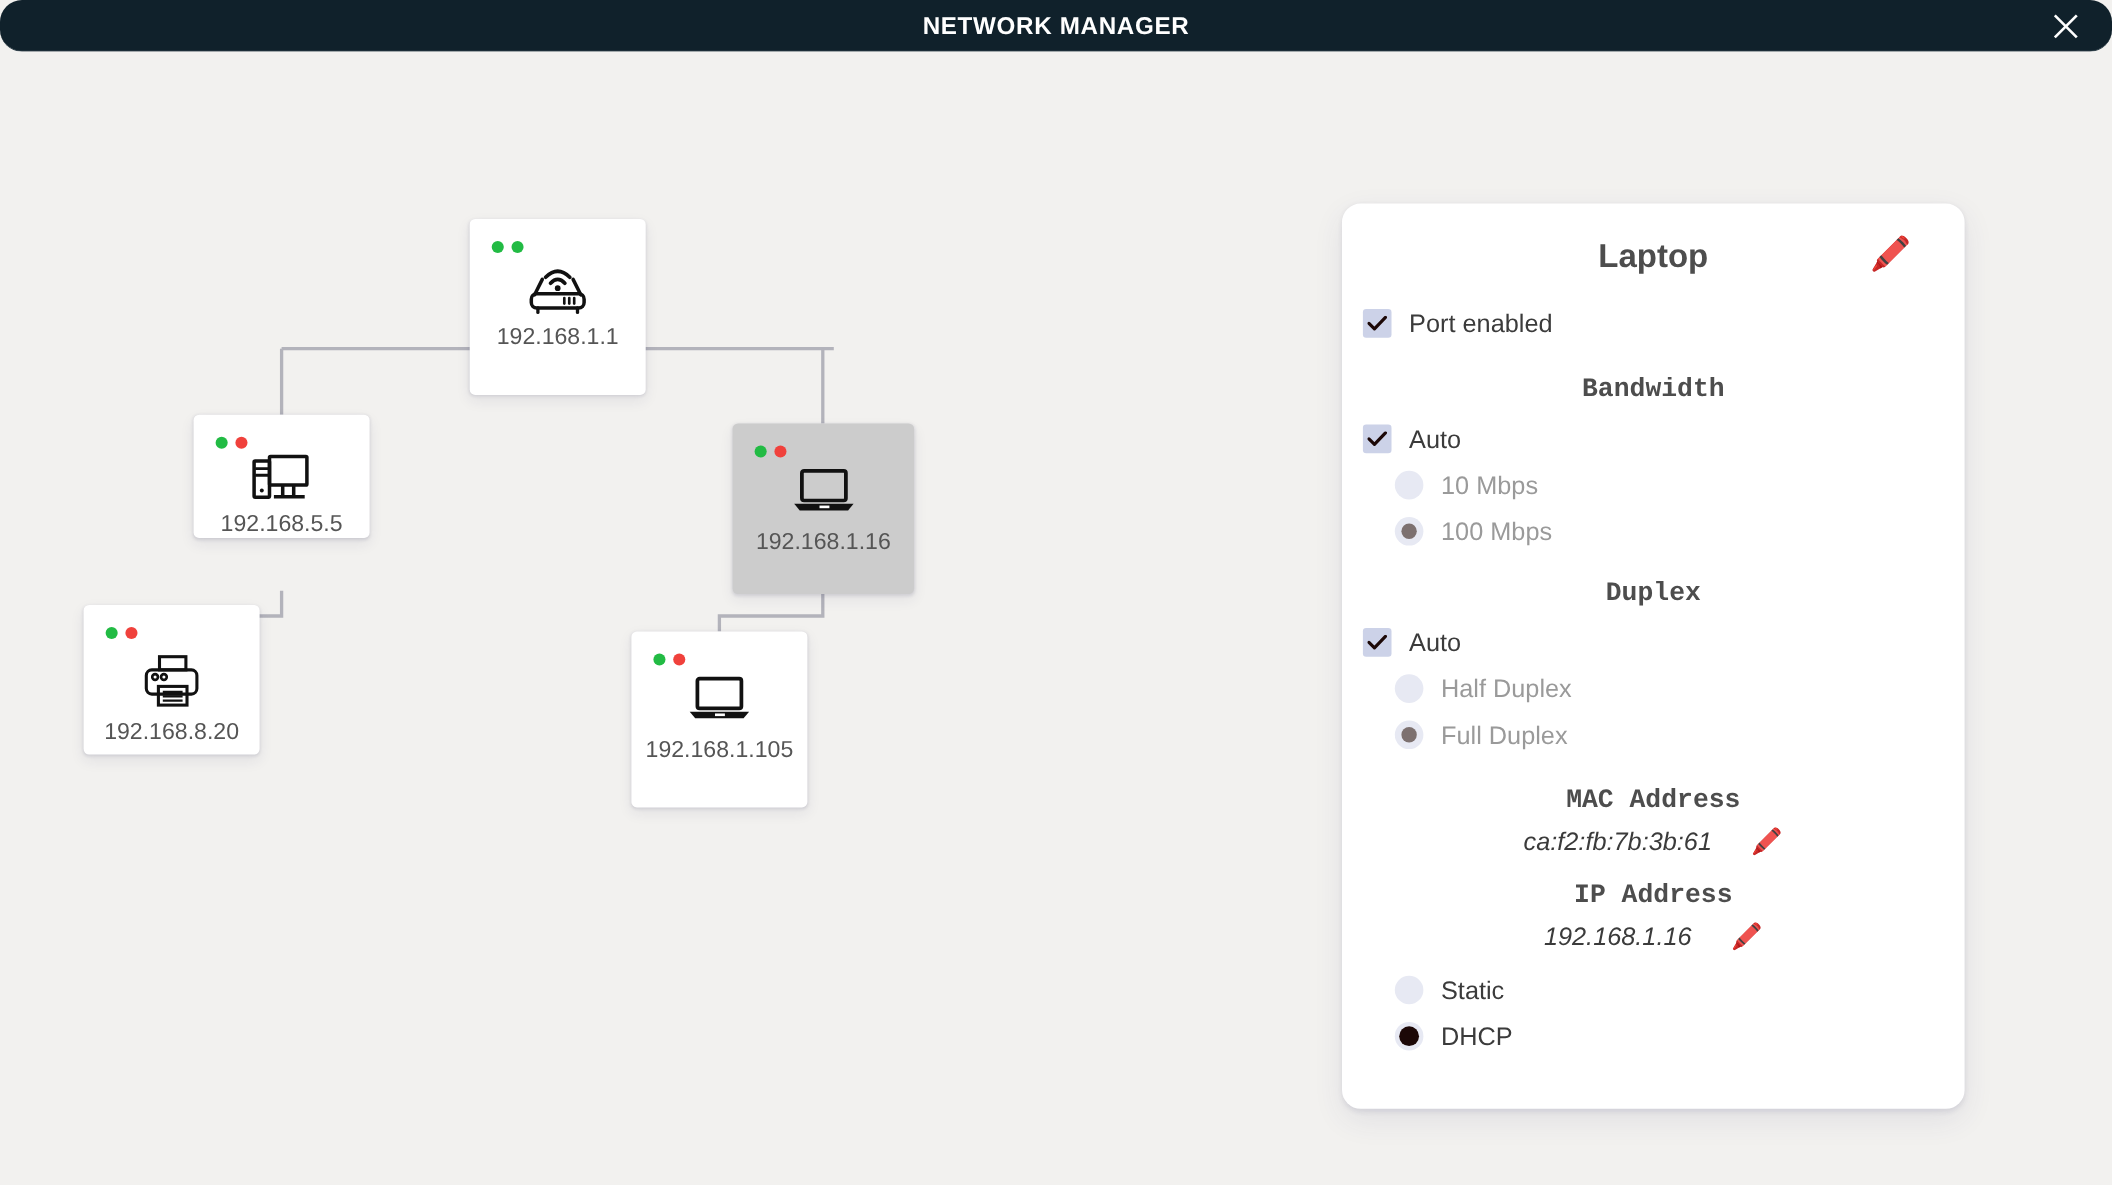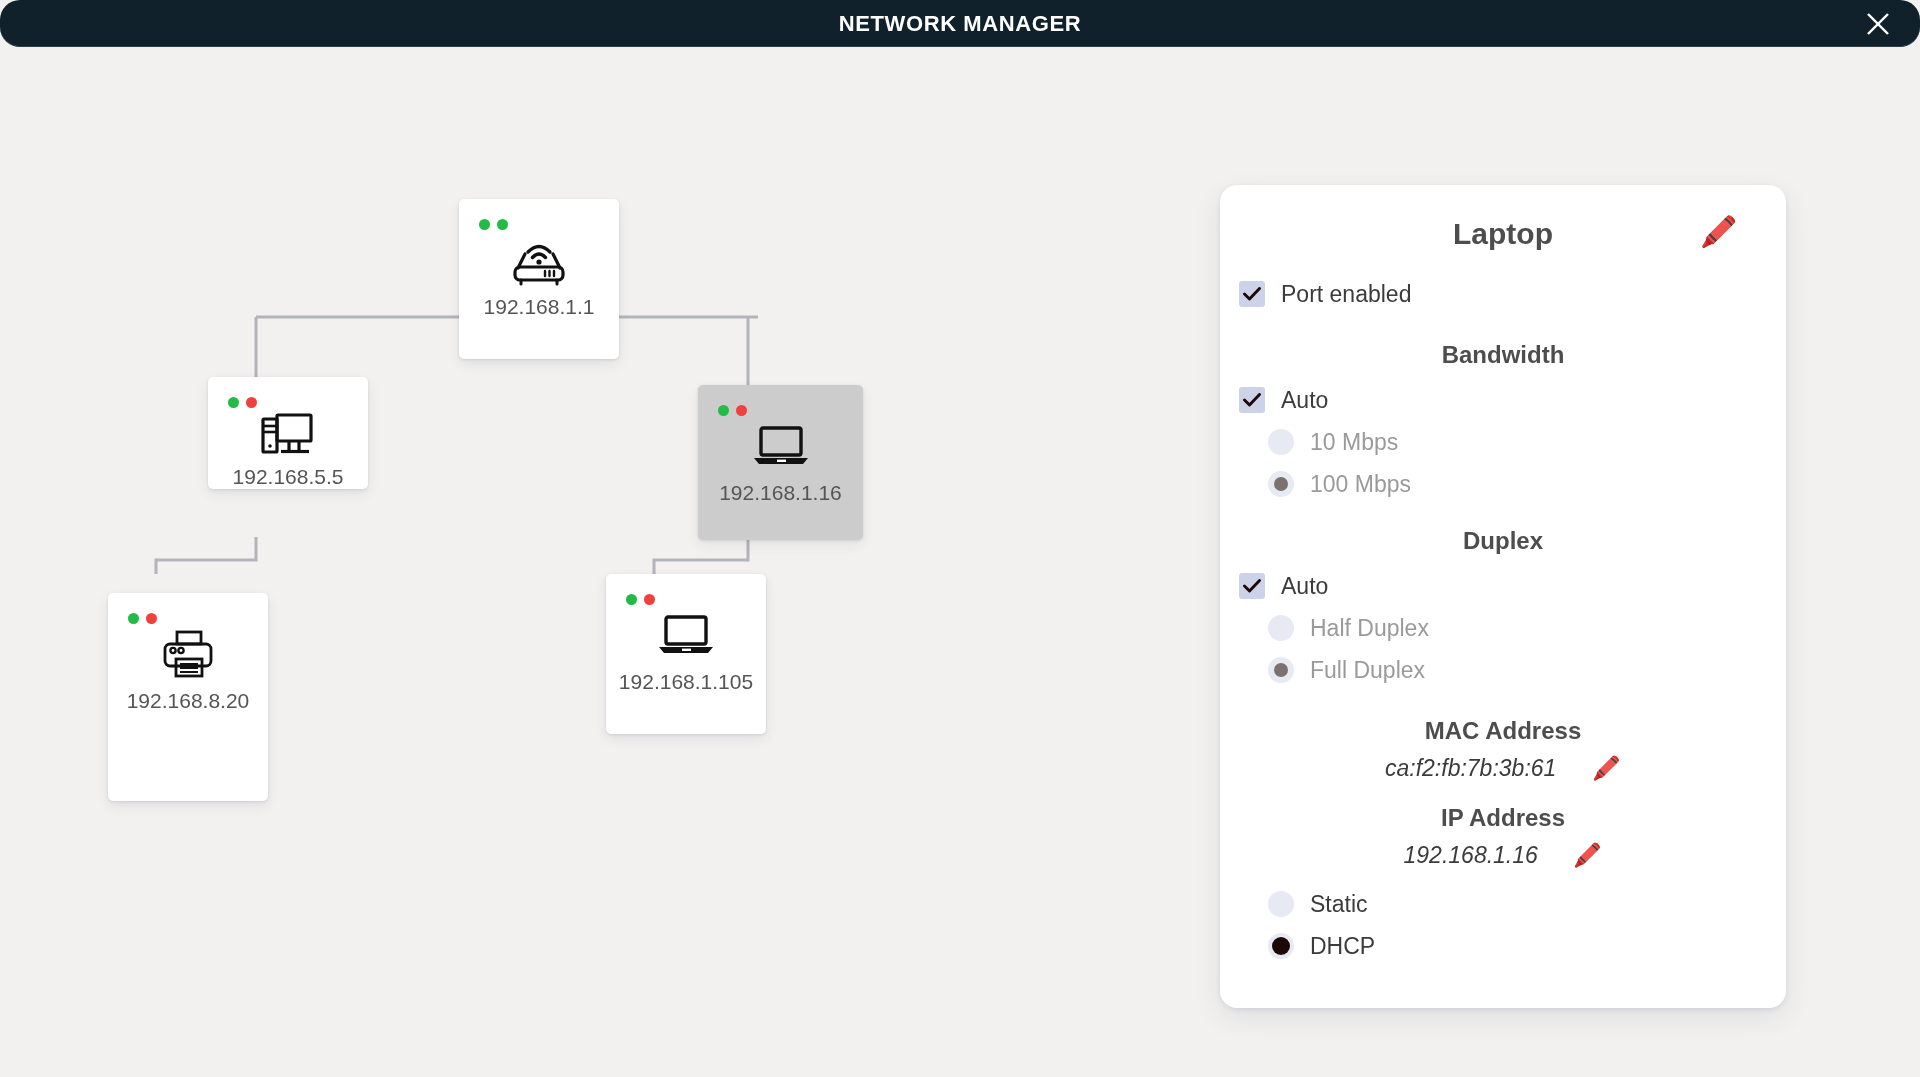--- a/index.html
+++ b/index.html
@@ -61,21 +61,20 @@
   .node-card {
     position: absolute;
     background: #ffffff;
     border-radius: 5px;
     box-shadow: 0 1px 3px rgba(40,40,80,0.13), 0 5px 13px rgba(40,40,90,0.08);
     display: flex;
     flex-direction: column;
     align-items: center;
     cursor: pointer;
     z-index: 3;
-    margin-left: 32px;
   }
   .node-card.selected {
     background: #cccccc;
     box-shadow: 0 1px 3px rgba(40,40,80,0.12), 0 5px 13px rgba(40,40,90,0.07);
   }
   .node-dots {
     position: absolute;
     left: 20px; top: 20px;
     display: flex;
     gap: 7px;
@@ -181,21 +180,21 @@
     border-radius: 50%;
   }
   .radio.filled-gray .inner { background: #7d7170; }
   .radio.filled-dark .inner { background: #1c0807; width: 18px; height: 18px; }
 
   .section-title {
     text-align: center;
     font-size: 24px;
     font-weight: bold;
     color: #4d4d4d;
-    font-family: Liberation Sans, sans-serif;
+    font-family: Liberation Mono, monospace;
   }
 
   .value-row {
     display: flex;
     align-items: center;
     justify-content: center;
     gap: 36px;
   }
   .value-text {
     font-size: 23px;
@@ -307,21 +306,21 @@
     <div class="node-icon">
       <svg width="58" height="44" viewBox="0 0 58 44">
         <rect x="9" y="4" width="40" height="27" rx="2" fill="none" stroke="#111111" stroke-width="3.4"></rect>
         <path d="M2 34 H56 L51 40 H7 Z" fill="#111111"></path>
         <rect x="25" y="35.6" width="9" height="2.4" fill="#ffffff"></rect>
       </svg>
     </div>
     <div class="node-label">192.168.1.16</div>
   </div>
 
-  <div class="node-card" style="left:76px; top:546px; width:160px; height:208px;">
+  <div class="node-card" style="left:76px; top:503px; width:160px; height:136px;justify-content:center;">
     <div class="node-dots">
       <span class="dot green"></span>
       <span class="dot red"></span>
     </div>
     <div class="node-icon">
       <svg width="58" height="50" viewBox="0 0 58 50">
         <g fill="none" stroke="#111111" stroke-width="2.8">
           <rect x="18" y="3" width="24" height="12"></rect>
           <rect x="6" y="15" width="46" height="22" rx="5"></rect>
           <rect x="17" y="30" width="26" height="17"></rect>

